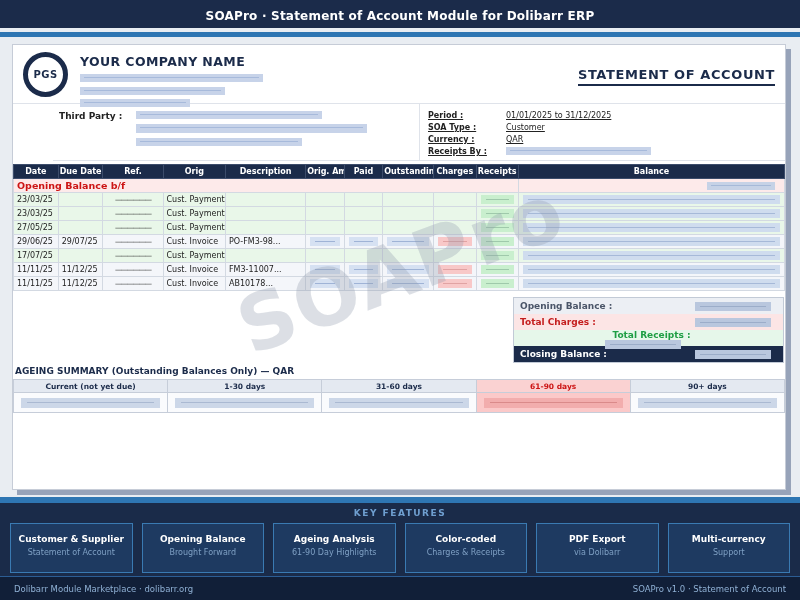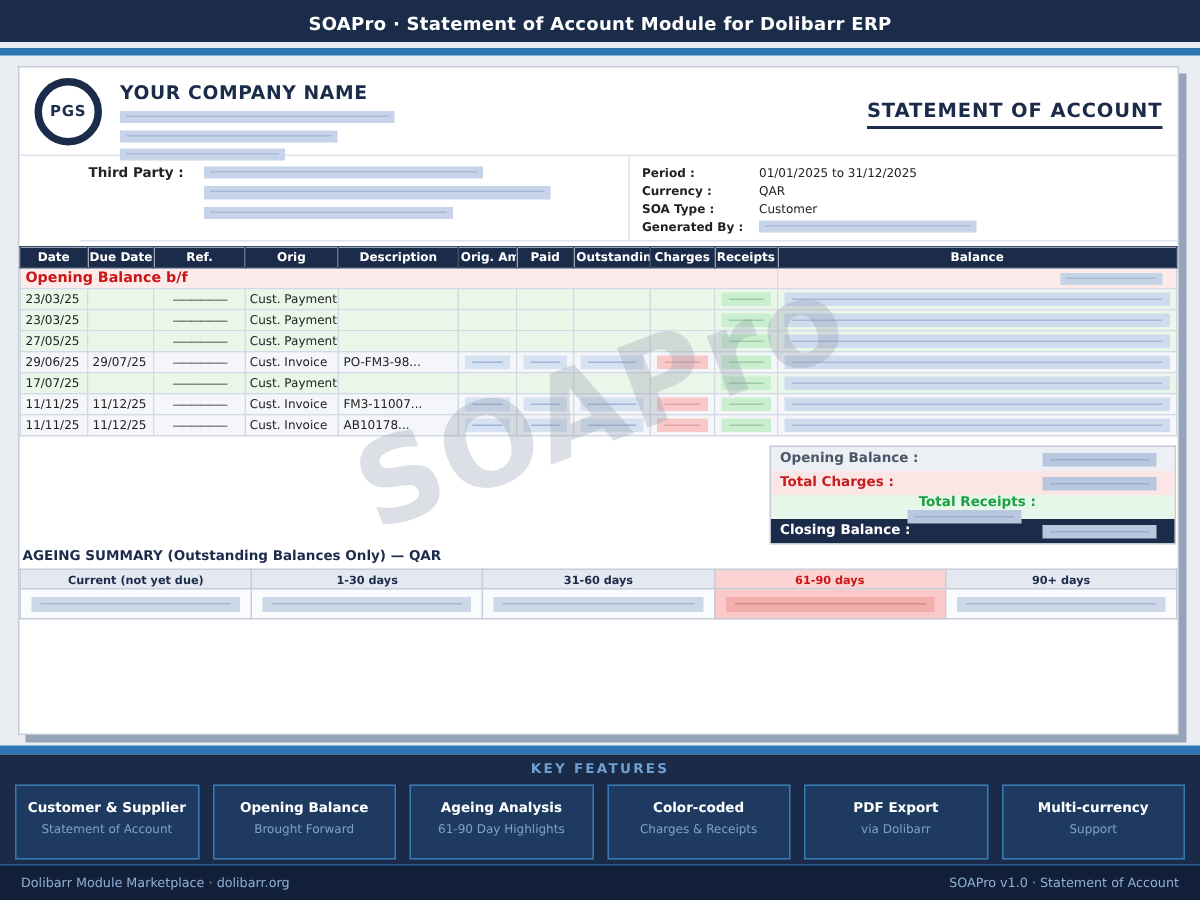--- a/index.html
+++ b/index.html
@@ -32,21 +32,21 @@
   .doc-title { position:absolute; right:10px; top:22px; font-size:13px; font-weight:bold;
     color:#1b2b4a; border-bottom:2px solid #1b2b4a; padding-bottom:2px; letter-spacing:0.6px; }
 
   .info-row { display:flex; height:57px; border-bottom:1px solid #dfe3ea;margin-left:40px; }
   .tp { width:50%; display:flex; padding:7px 0 0 6px; }
   .tp-label { font-size:9px; font-weight:bold; color:#222; white-space:nowrap; }
   .tp-bars { margin-left:14px; }
   .tp-bars .rbar { margin-top:0; margin-bottom:5px; }
   .tbar1 { width:186px; height:8px; } .tbar2 { width:231px; height:9px; } .tbar3 { width:166px; height:8px; }
   .meta { width:50%; border-left:1px solid #dfe3ea; padding:6px 0 0 8px; }
-  .meta-row { display:flex; font-size:8px; line-height:12px; color:#222; }
+  .meta-row { display:flex; font-size:8px; line-height:12px; color:#222;text-decoration:underline; }
   .meta-label { width:78px; font-weight:bold; flex:none; }
   .gen-bar { width:145px; height:8px; margin-top:1px; }
 
   
   table { border-collapse:collapse; table-layout:fixed; }
   .soa-table { position:absolute; left:0; top:119px; width:772px; font-size:8px; }
   .soa-table th { background:#1b2b4a; color:#fff; height:14px; font-size:8px;
     font-weight:bold; border:1px solid #3c4c6b; padding:0 1px; overflow:hidden; white-space:nowrap; }
   .soa-table td { border:1px solid #d3d9e2; height:14px; padding:0 3px;
     color:#222; overflow:hidden; white-space:nowrap; }
@@ -136,29 +136,29 @@
         <span class="rbar tbar2" style="display:block"></span>
         <span class="rbar tbar3" style="display:block"></span>
       </span>
     </div>
     <div class="meta">
         <div class="meta-row">
           <span class="meta-label">Period :</span>
           <span class="meta-value">01/01/2025 to 31/12/2025</span>
         </div>
         <div class="meta-row">
+          <span class="meta-label">SOA Type :</span>
+          <span class="meta-value">Customer</span>
+        </div>
+        <div class="meta-row">
           <span class="meta-label">Currency :</span>
           <span class="meta-value">QAR</span>
         </div>
         <div class="meta-row">
-          <span class="meta-label">SOA Type :</span>
-          <span class="meta-value">Customer</span>
-        </div>
-        <div class="meta-row">
-          <span class="meta-label">Generated By :</span>
+          <span class="meta-label">Receipts By :</span>
           <span class="rbar gen-bar"></span>
         </div>
       </div>
   </div>
 
   <table class="soa-table">
     <colgroup>
       <col style="width:5.8%">
         <col style="width:5.8%">
         <col style="width:7.8%">

